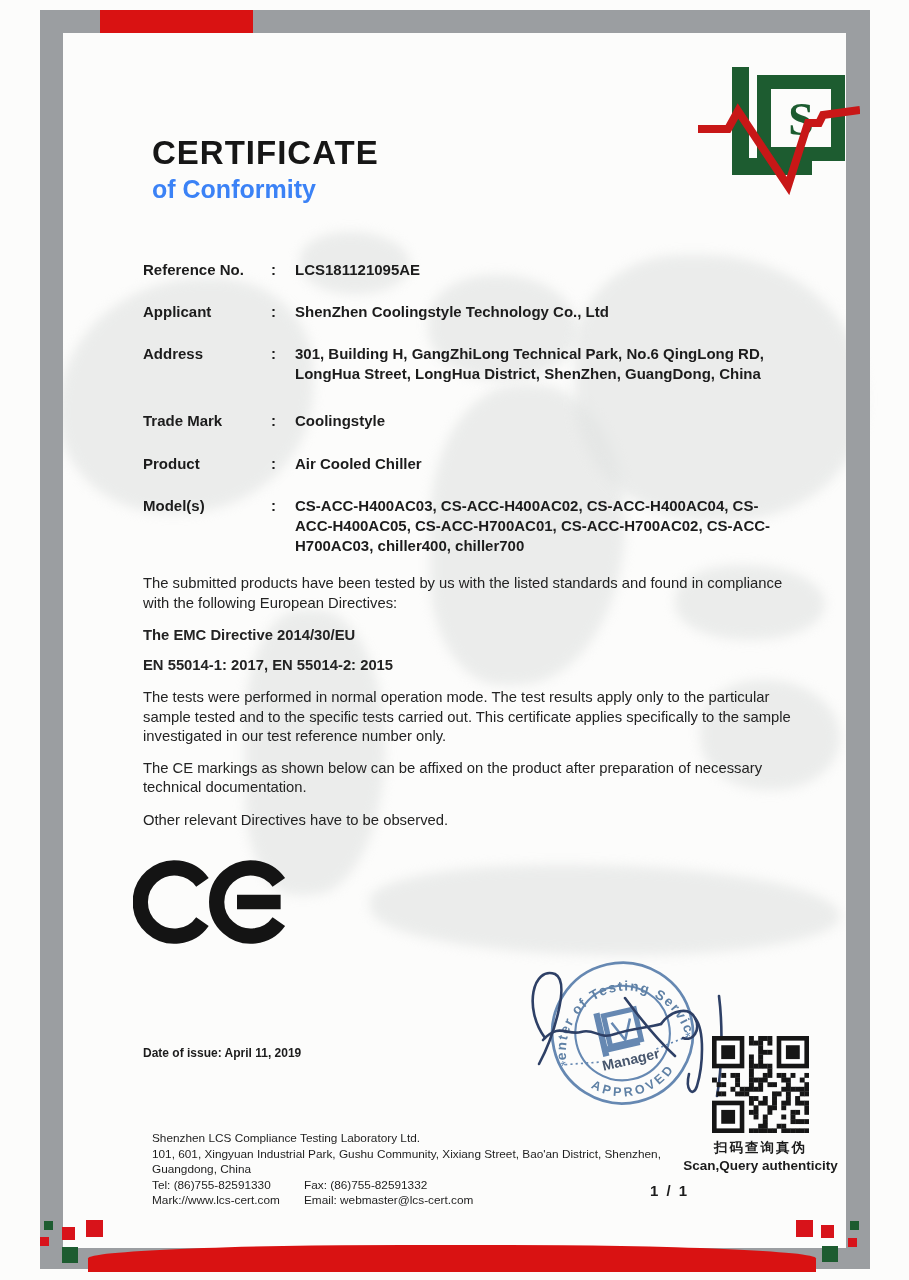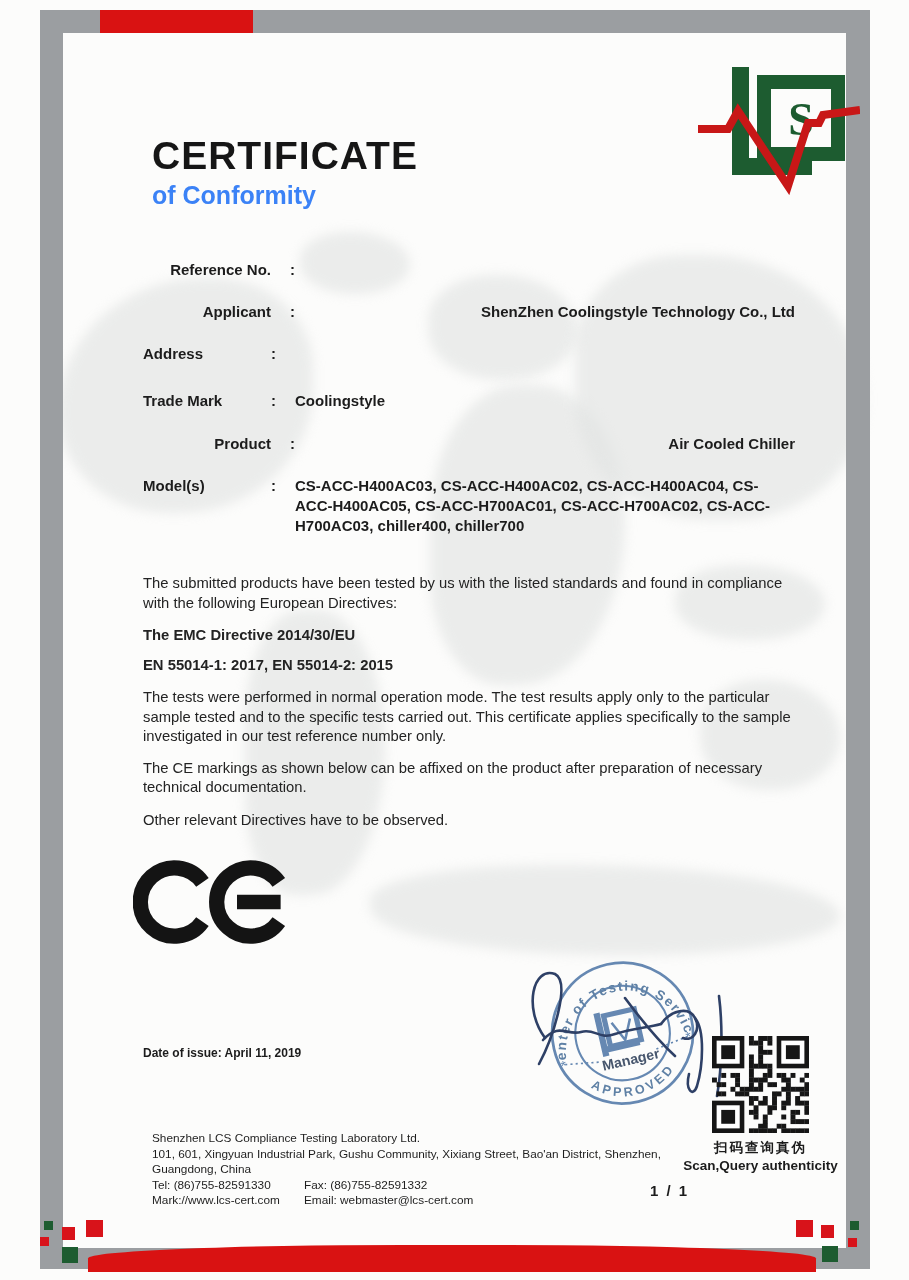--- a/index.html
+++ b/index.html
@@ -27,29 +27,29 @@
   .blob.samerica  { left:245px; top:610px; width:140px; height:285px; border-radius:45% 55% 60% 40%; }
   .blob.europe    { left:428px; top:275px; width:150px; height:105px; }
   .blob.africa    { left:430px; top:385px; width:195px; height:300px; border-radius:50% 50% 60% 40%; }
   .blob.asia      { left:575px; top:255px; width:290px; height:265px; border-radius:40% 60% 50% 50%; }
   .blob.seasia    { left:675px; top:565px; width:150px; height:75px; }
   .blob.australia { left:700px; top:680px; width:140px; height:110px; }
   .blob.antarctic { left:370px; top:865px; width:470px; height:90px; border-radius:40% 60% 45% 55%; }
   
   .logo { position:absolute; left:698px; top:55px; }
   .title-block { position:absolute; left:152px; top:134px; }
-  .title { font-size:39px; font-weight:700; letter-spacing:1px; color:#161616; }
+  .title { font-size:33px; font-weight:700; letter-spacing:1px; color:#161616; }
   .subtitle { font-size:25px; font-weight:700; margin-top:3px; color:#3b82f6; }
   
   .fields { position:absolute; left:143px; top:260px; width:652px; }
   .frow { display:flex; font-size:15px; font-weight:700; line-height:20px; }
   .frow .lb { width:128px; flex:none; }
   .frow .cl { width:24px; flex:none; }
   .frow .vl { flex:1; }
-  .mb22 { margin-bottom:22px;text-align:right; } .mb26 { margin-bottom:27px; } .mb23 { margin-bottom:23px; }
+  .mb22 { margin-bottom:22px; } .mb26 { margin-bottom:27px; } .mb23 { margin-bottom:23px; }
   
   .bodytext { position:absolute; left:143px; top:574px; width:651px; font-size:14.8px; line-height:19.5px; color:#232323; }
   .bodytext .bold { font-weight:700; }
   .mt12 { margin-top:12px; } .mt13 { margin-top:13px; } .mt10 { margin-top:10px; }
   
   .ce { position:absolute; left:133px; top:843px; }
   .stamp-wrap { position:absolute; left:518px; top:928px; transform:rotate(-13deg); opacity:.93; }
   .sig-wrap { position:absolute; left:505px; top:938px; }
   .date-line { position:absolute; left:143px; top:1046px; font-size:12px; font-weight:700; }
   
@@ -111,29 +111,31 @@
 
   <div class="title-block">
     <div class="title">CERTIFICATE</div>
     <div class="subtitle">of Conformity</div>
   </div>
 
   <div class="fields">
     <div class="frow mb22">
       <div class="lb">Reference No.</div>
       <div class="cl">:</div>
+      <div class="vl">LCS181121095AE</div>
     </div>
     <div class="frow mb22">
       <div class="lb">Applicant</div>
       <div class="cl">:</div>
       <div class="vl">ShenZhen Coolingstyle Technology Co., Ltd</div>
     </div>
     <div class="frow mb26">
       <div class="lb">Address</div>
       <div class="cl">:</div>
+      <div class="vl">301, Building H, GangZhiLong Technical Park, No.6 QingLong RD, LongHua Street, LongHua District, ShenZhen, GuangDong, China</div>
     </div>
     <div class="frow mb23">
       <div class="lb">Trade Mark</div>
       <div class="cl">:</div>
       <div class="vl">Coolingstyle</div>
     </div>
     <div class="frow mb22">
       <div class="lb">Product</div>
       <div class="cl">:</div>
       <div class="vl">Air Cooled Chiller</div>

